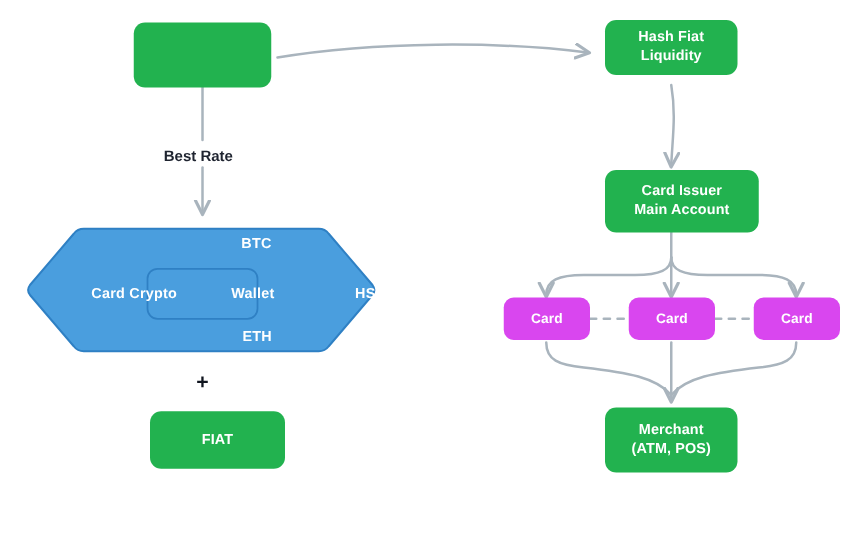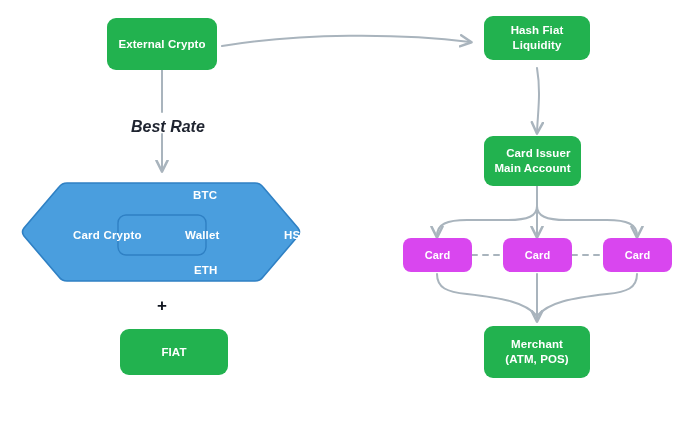--- a/index.html
+++ b/index.html
@@ -52,24 +52,23 @@
     font-size: 11.5px;
     letter-spacing: 0.2px;
     white-space: nowrap;
     user-select: none;
     margin-left: 44px;
   }
   .plain-label {
     position: absolute;
     color: #1f2430;
     font-weight: bold;
-    font-size: 16px;
+    font-size: 12px;
     white-space: nowrap;
     user-select: none;
-    font-style: italic;
   }
   .plus-label {
     position: absolute;
     color: #10151f;
     font-weight: bold;
     font-size: 17px;
     white-space: nowrap;
     user-select: none;
   }
   svg { overflow: visible; }
@@ -115,32 +114,31 @@
   <g>
     <path d="M67,183 Q62,183 59,187 L24,228 Q21,232 24,236 L59,277 Q62,281 67,281
              L255,281 Q260,281 263,277 L298,236 Q301,232 298,228 L263,187
              Q260,183 255,183 Z" fill="#4a9ede" stroke="#2f80c4" stroke-width="1.6" stroke-linejoin="round"></path>
     <rect x="118" y="215" width="88" height="40" rx="8" ry="8" fill="#4a9ede" stroke="#2f80c4" stroke-width="1.4"></rect>
   </g>
 </svg>
 
 <div class="node node-green" style="left:107px; top:18px; width:110px; height:52px;">
   <div>
-    <div>External Crypto</div>
   </div>
 </div>
 
 <div class="node node-green" style="left:484px; top:16px; width:106px; height:44px;">
   <div>
     <div>Hash Fiat</div>
     <div>Liquidity</div>
   </div>
 </div>
 
-<div class="node node-green" style="left:484px; top:136px; width:97px; height:50px;text-align:right;">
+<div class="node node-green" style="left:484px; top:136px; width:123px; height:50px;">
   <div>
     <div>Card Issuer</div>
     <div>Main Account</div>
   </div>
 </div>
 
 <div class="node node-card" style="left:403px; top:238px; width:69px; height:34px;">
   <span>Card</span>
 </div>
 

